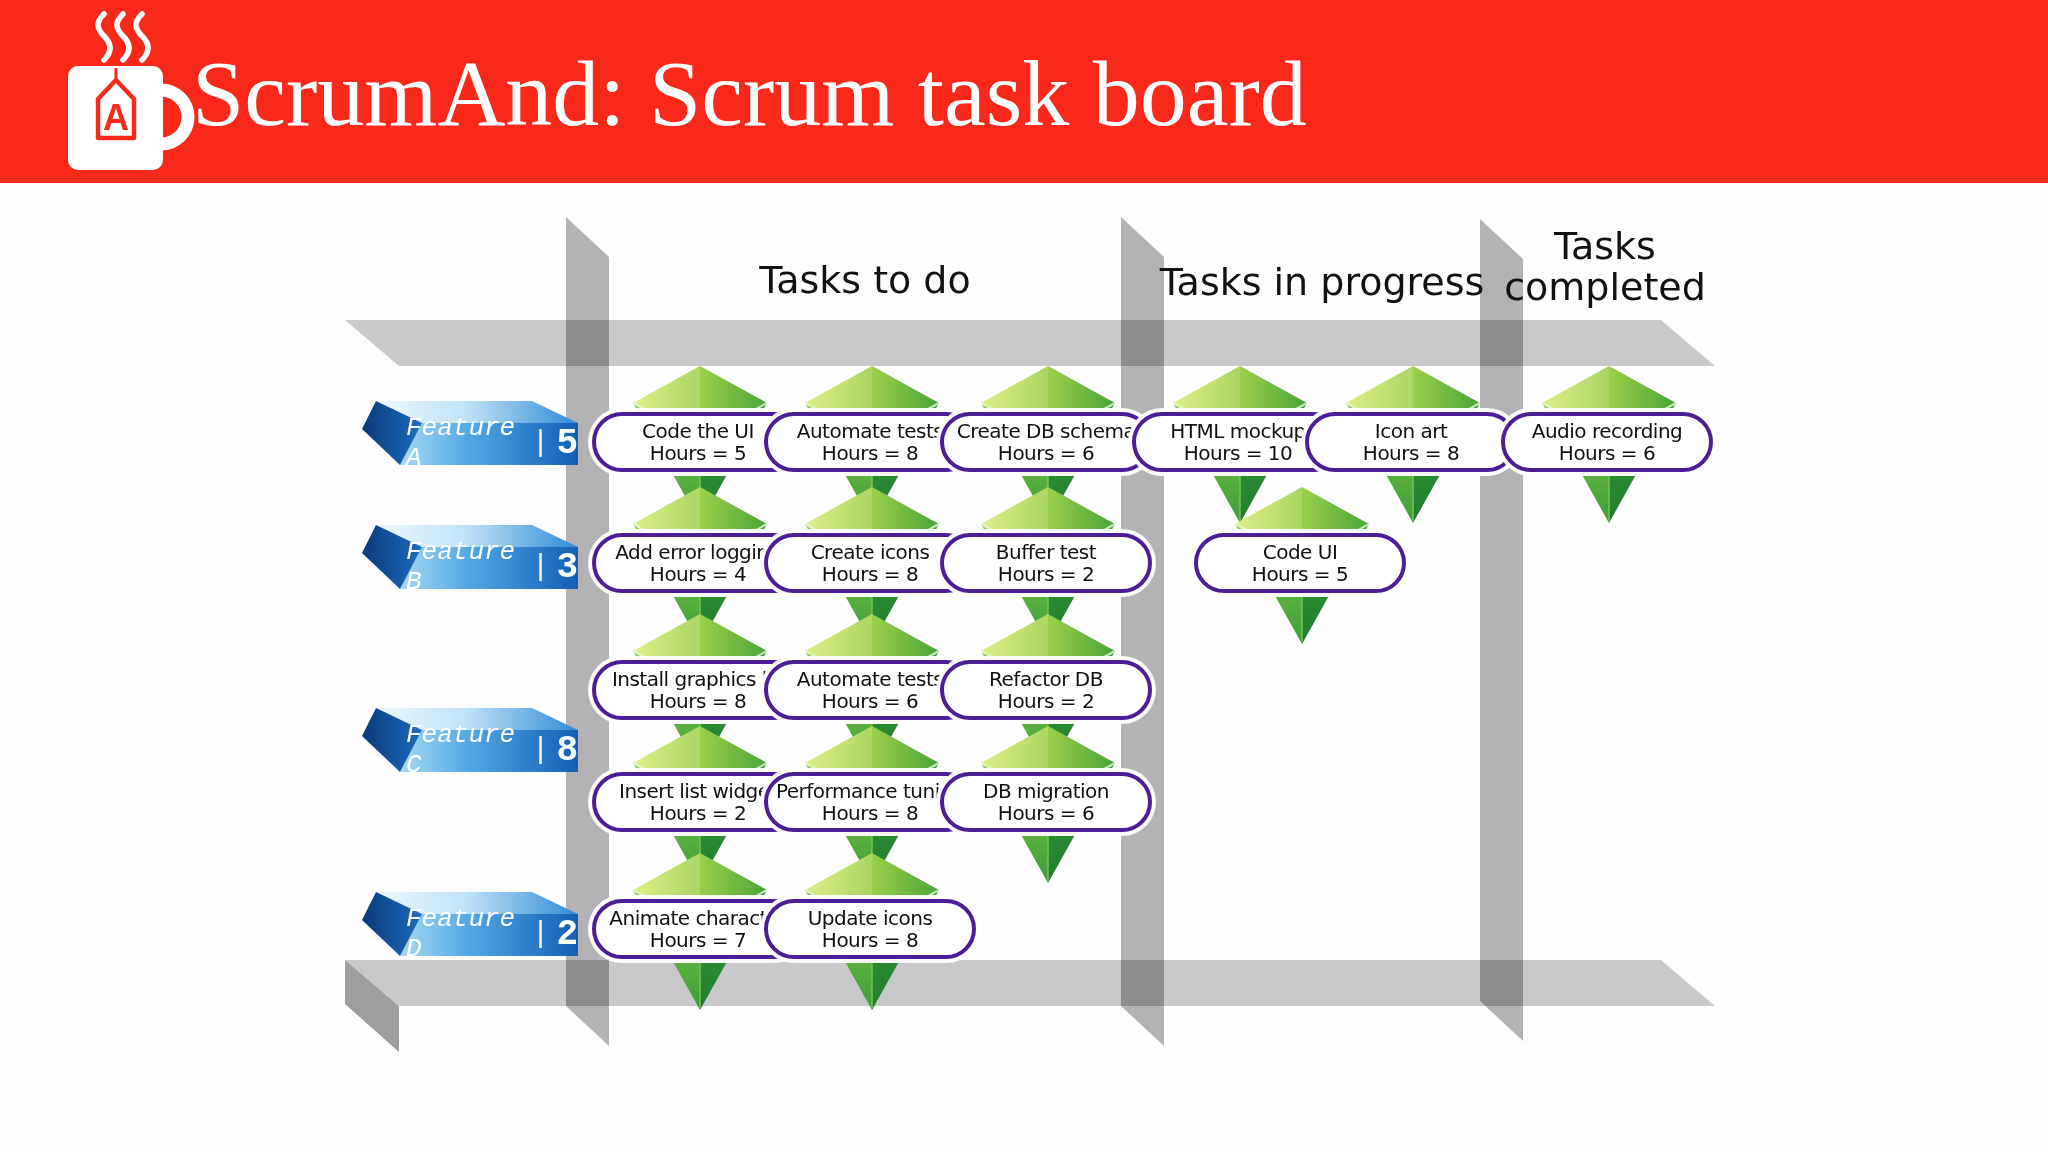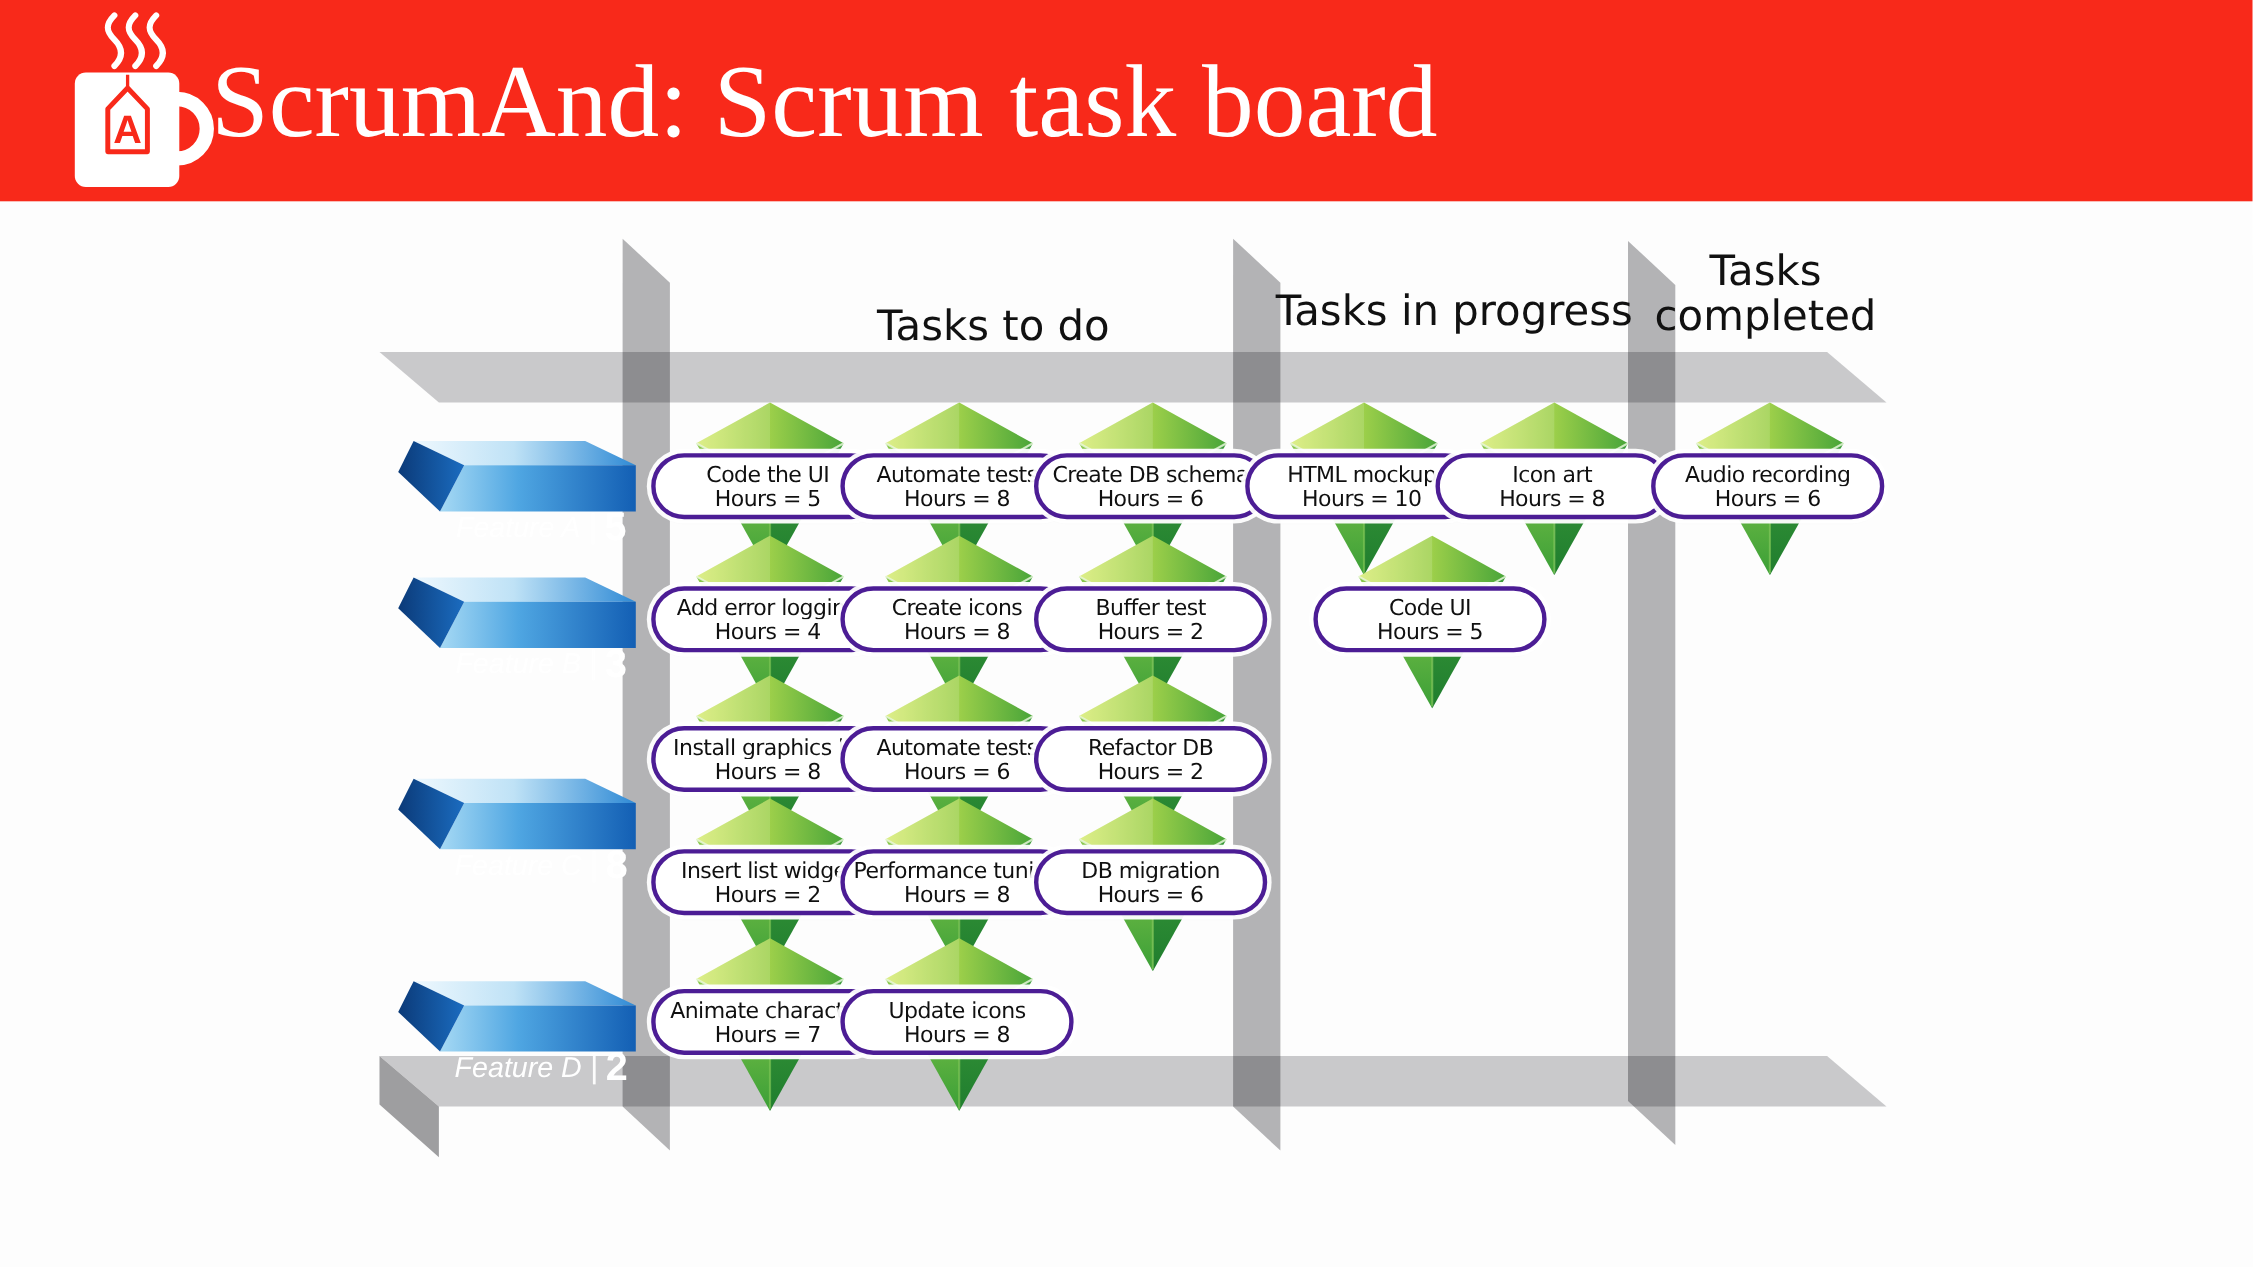--- a/index.html
+++ b/index.html
@@ -9,37 +9,37 @@
   
   .header{position:absolute;left:0;top:0;width:2048px;height:183px;background:#f8291a;}
   .app-title{position:absolute;left:192px;top:30px;height:126px;line-height:126px;
              color:#ffffff;font-family:"Liberation Serif",serif;font-size:94px;white-space:nowrap;}
   .logo{position:absolute;left:28px;top:4px;}
 
   
   .col-header{position:absolute;color:#111;font-family:"DejaVu Sans",sans-serif;
               font-size:38px;text-align:center;white-space:nowrap;}
   .col-pbis{left:310px;top:262px;width:256px;}
-  .col-todo{left:609px;top:274px;width:512px;padding-left:38px;}
+  .col-todo{left:609px;top:258px;width:512px;}
   .col-prog{left:1082px;top:260px;width:480px;}
   .col-done{left:1496px;top:226px;width:218px;white-space:normal;line-height:1.08;}
 
   
   .grid-svg{position:absolute;left:0;top:0;z-index:0;}
   .vbar{fill:#b3b3b5;mix-blend-mode:multiply;}
 
   
   .feature-ribbon{position:absolute;width:230px;height:72px;z-index:2;}
   .ribbon-svg{position:absolute;left:0;top:0;width:230px;height:72px;}
   .rib-top{fill:url(#ribTop);}
   .rib-front{fill:url(#ribFront);}
   .rib-wedge{fill:url(#ribWedge);}
   .ribbon-label{position:absolute;left:50px;top:26px;width:172px;height:44px;display:flex;
                 align-items:center;justify-content:center;gap:7px;color:#ffffff;
-                font-family:Liberation Sans, sans-serif;font-style:italic;margin-top:36px;}
+                font-family:Liberation Mono, monospace;font-style:italic;}
   .feat-name{font-size:26px;}
   .feat-sep{font-size:30px;opacity:.95;}
   .feat-points{font-size:36px;font-weight:bold;font-style:normal;}
 
   
   .task-card{position:absolute;width:220px;height:176px;z-index:2;}
   .cube{position:absolute;left:35px;top:6px;width:150px;height:165px;}
   .pill{position:absolute;left:2px;top:60px;width:212px;box-sizing:border-box;
         border:4px solid #4c1d95;border-radius:30px;background:#ffffff;
         box-shadow:0 0 0 4px rgba(255,255,255,.95), 0 2px 3px rgba(0,0,0,.12);

